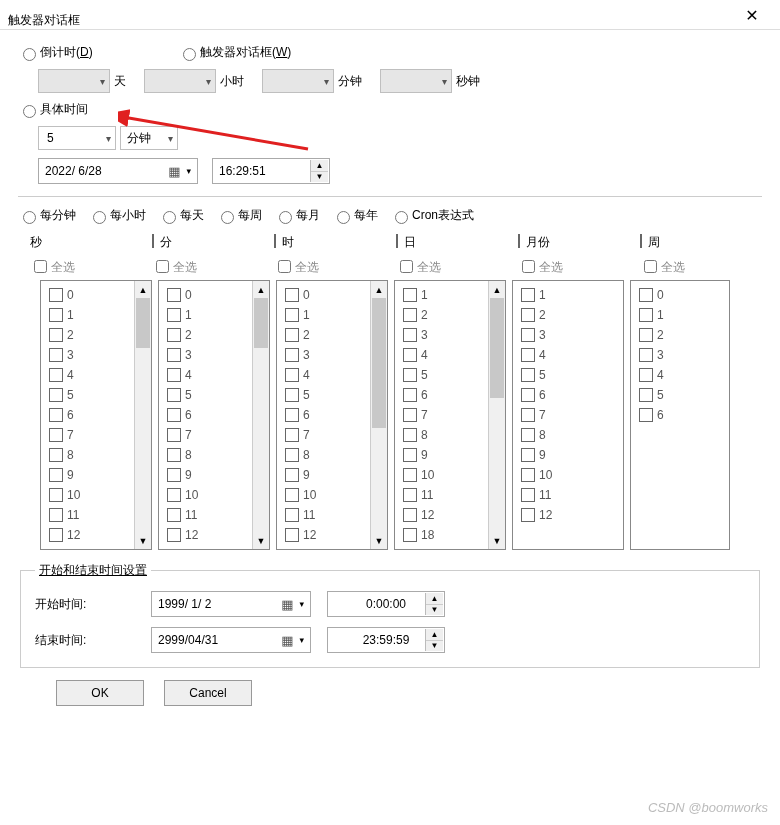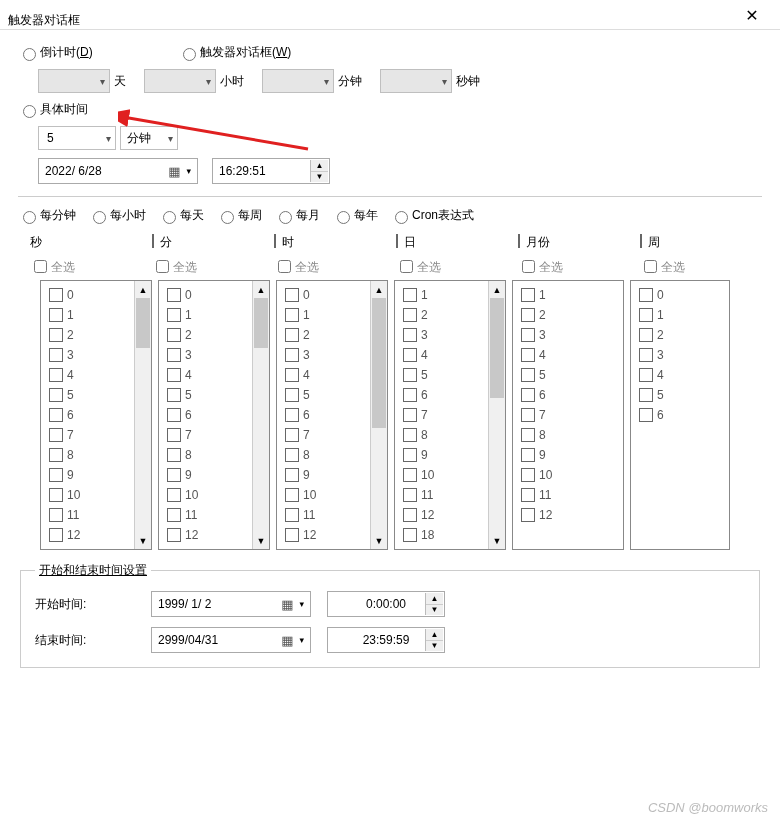--- a/index.html
+++ b/index.html
@@ -587,20 +587,24 @@
       <div class="dateinput" style="width:118px;">
         <span style="margin:0 auto;">23:59:59</span>
         <div class="spinner">
             <div>▲</div>
             <div>▼</div>
           </div>
       </div>
     </div>
   </fieldset>
 
+  <div class="btnbar">
+    <div class="btn-std">OK</div>
+    <div class="btn-std">Cancel</div>
+  </div>
 
 </div>
 
 <svg class="arrow-svg" width="200" height="100">
   <defs>
       <marker id="ah" markerWidth="10" markerHeight="10" refX="2" refY="3" orient="auto">
     <path d="M0,0 L0,6 L8,3 z" fill="#e02020"></path>
       </marker>
     </defs>
   <line x1="190" y1="90" x2="5" y2="58" stroke="#e02020" stroke-width="3" marker-end="url(#ah)"></line>

